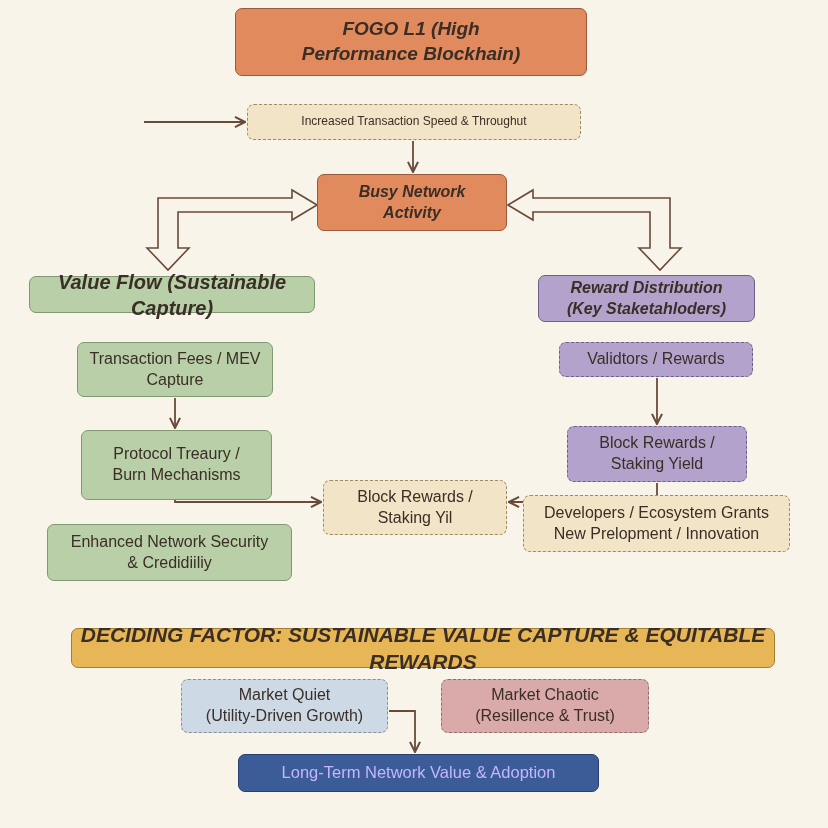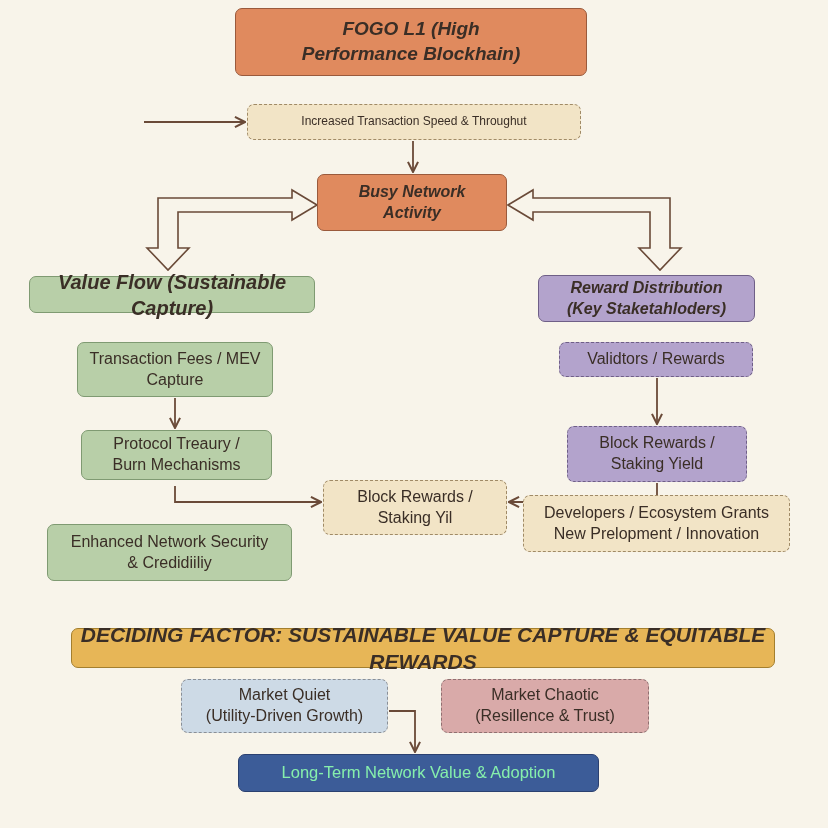--- a/index.html
+++ b/index.html
@@ -22,32 +22,32 @@
       line-height: 1.3;
       padding: 2px 6px;
     }
     .orange { background: #e08a5e; border: 1.5px solid #9a5a3c; }
     .cream  { background: #f2e4c6; border: 1.5px solid #a08a66; }
     .green  { background: #b8cfa8; border: 1.5px solid #7f9a72; }
     .purple { background: #b3a3cc; border: 1.5px solid #6f5f87; }
     .yellow { background: #e7b657; border: 1.5px solid #a47f2e; }
     .blue-l { background: #cddae6; border: 1.5px dashed #8a8f96; }
     .pink   { background: #d9aaa9; border: 1.5px dashed #8f7070; }
-    .navy   { background: #3c5c98; border: 1.5px solid #2b4070; color: #86efac; }
+    .navy   { background: #3c5c98; border: 1.5px solid #2b4070; color: #c4b5fd; }
     .dashed { border-style: dashed; }
     .bold { font-weight: bold; font-style: italic; }
 
     #title { left: 235px; top: 8px; width: 352px; height: 68px; font-size: 19px; }
     #speed { left: 247px; top: 104px; width: 334px; height: 36px; font-size: 12px; }
     #busy  { left: 317px; top: 174px; width: 190px; height: 57px; font-size: 16px; }
     #vflow { left: 29px; top: 276px; width: 286px; height: 37px; font-size: 20px; }
     #rdist { left: 538px; top: 275px; width: 217px; height: 47px; font-size: 16px; }
     #fees  { left: 77px; top: 342px; width: 196px; height: 55px; font-size: 16px; }
     #valid { left: 559px; top: 342px; width: 194px; height: 35px; font-size: 16px; }
-    #treas { left: 81px; top: 430px; width: 191px; height: 50px; font-size: 16px; }
+    #treas { left: 81px; top: 430px; width: 191px; height: 70px; font-size: 16px; }
     #brew2 { left: 567px; top: 426px; width: 180px; height: 56px; font-size: 16px; }
     #brew1 { left: 323px; top: 480px; width: 184px; height: 55px; font-size: 16px; }
     #secur { left: 47px; top: 524px; width: 245px; height: 57px; font-size: 16px; }
     #devel { left: 523px; top: 495px; width: 267px; height: 57px; font-size: 16px; }
     #decid { left: 71px; top: 628px; width: 704px; height: 40px; font-size: 21px; }
     #quiet { left: 181px; top: 679px; width: 207px; height: 54px; font-size: 16px; }
     #chaos { left: 441px; top: 679px; width: 208px; height: 54px; font-size: 16px; }
     #longt { left: 238px; top: 754px; width: 361px; height: 38px; font-size: 16.5px; }
 
     svg#connectors { position: absolute; left: 0; top: 0; width: 828px; height: 828px; pointer-events: none; }

